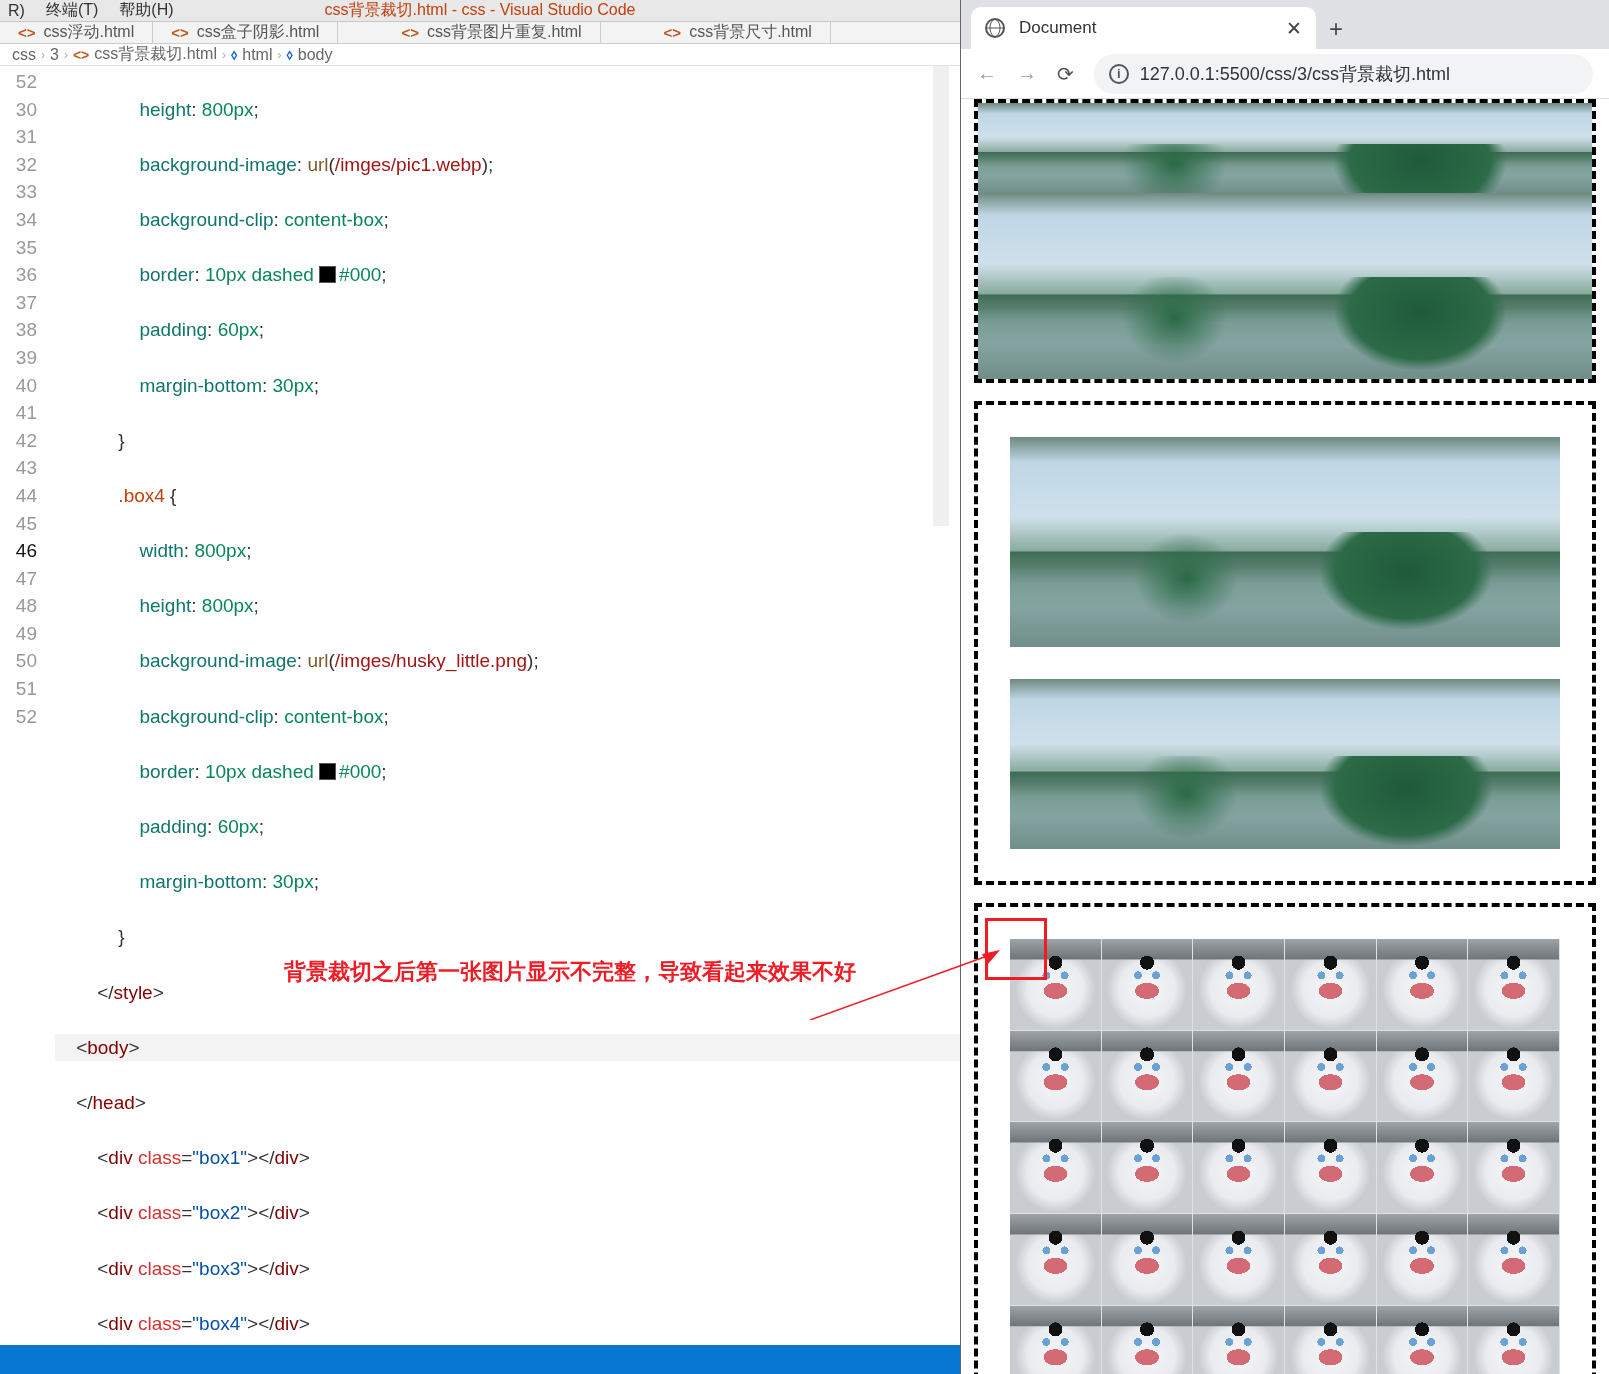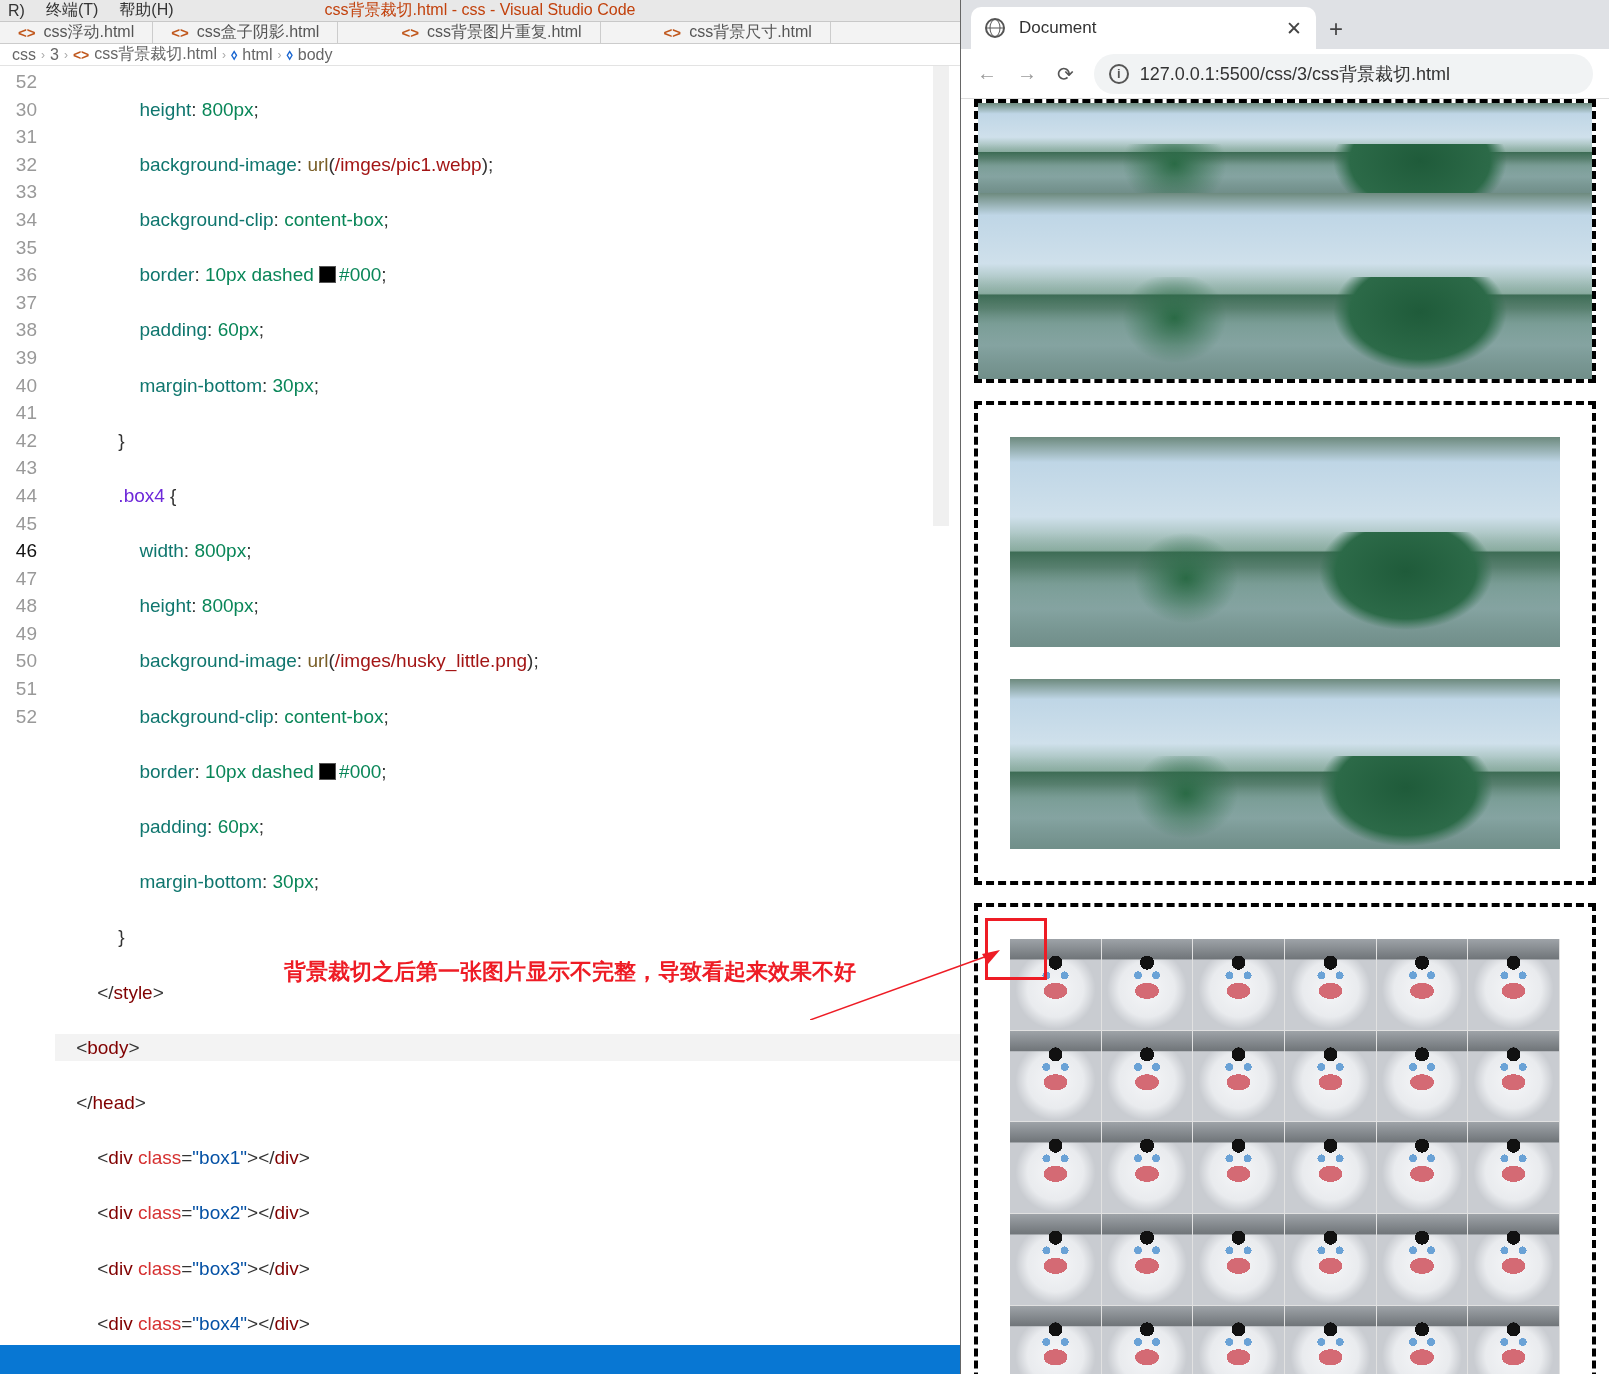--- a/index.html
+++ b/index.html
@@ -32,21 +32,21 @@
     .gutter .ln.active { color: #111; }
     .code { flex: 1; white-space: pre; color: #333; background: #fff; position: relative; padding-top: 2px; }
     .code .line { height: 27.6px; }
     .line.hl { background: #f3f3f3; }
 
     
     .k-prop { color: #0f766e; }
     .k-num  { color: #098658; }
     .k-func { color: #795e26; }
     .k-str  { color: #a31515; }
-    .k-sel  { color: #6d28d9; }
+    .k-sel  { color: #c2410c; }
     .k-tag  { color: #800000; }
     .k-attr { color: #d63131; }
     .k-val  { color: #0451a5; }
     .k-swatch { display:inline-block; width:17px; height:17px; background:#000; border:1px solid #555; vertical-align:-2px; margin-right:3px; }
 
     
     .annot-text { position: absolute; left: 284px; top: 957px; color: #ee1c25; font-size: 22px; font-weight: bold; font-family: "Microsoft YaHei", sans-serif; text-align: center; }
     .annot-line { position: absolute; left: 810px; top: 950px; width: 190px; height: 70px; pointer-events: none; }
     .annot-box { position: absolute; left: 985px; top: 918px; width: 62px; height: 62px; border: 3px solid #ee1c25; z-index: 5; }
 

